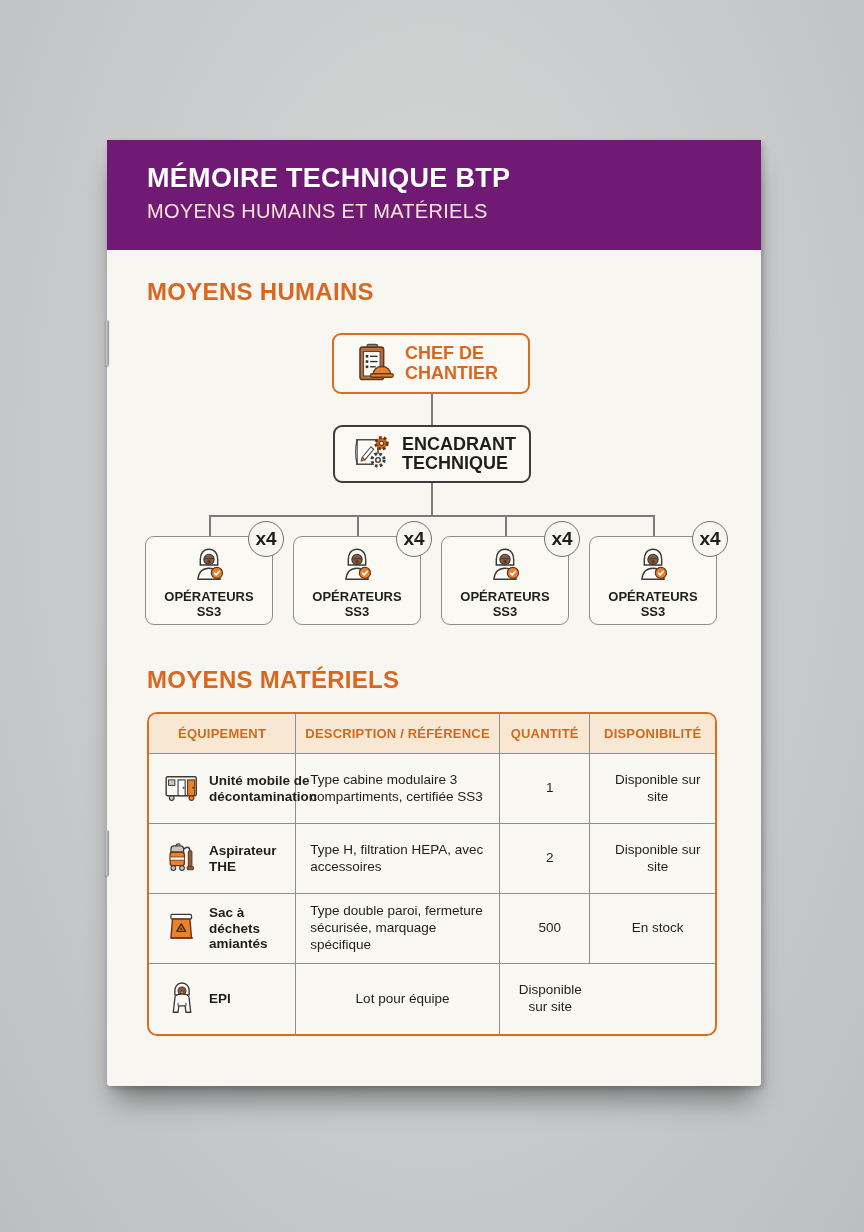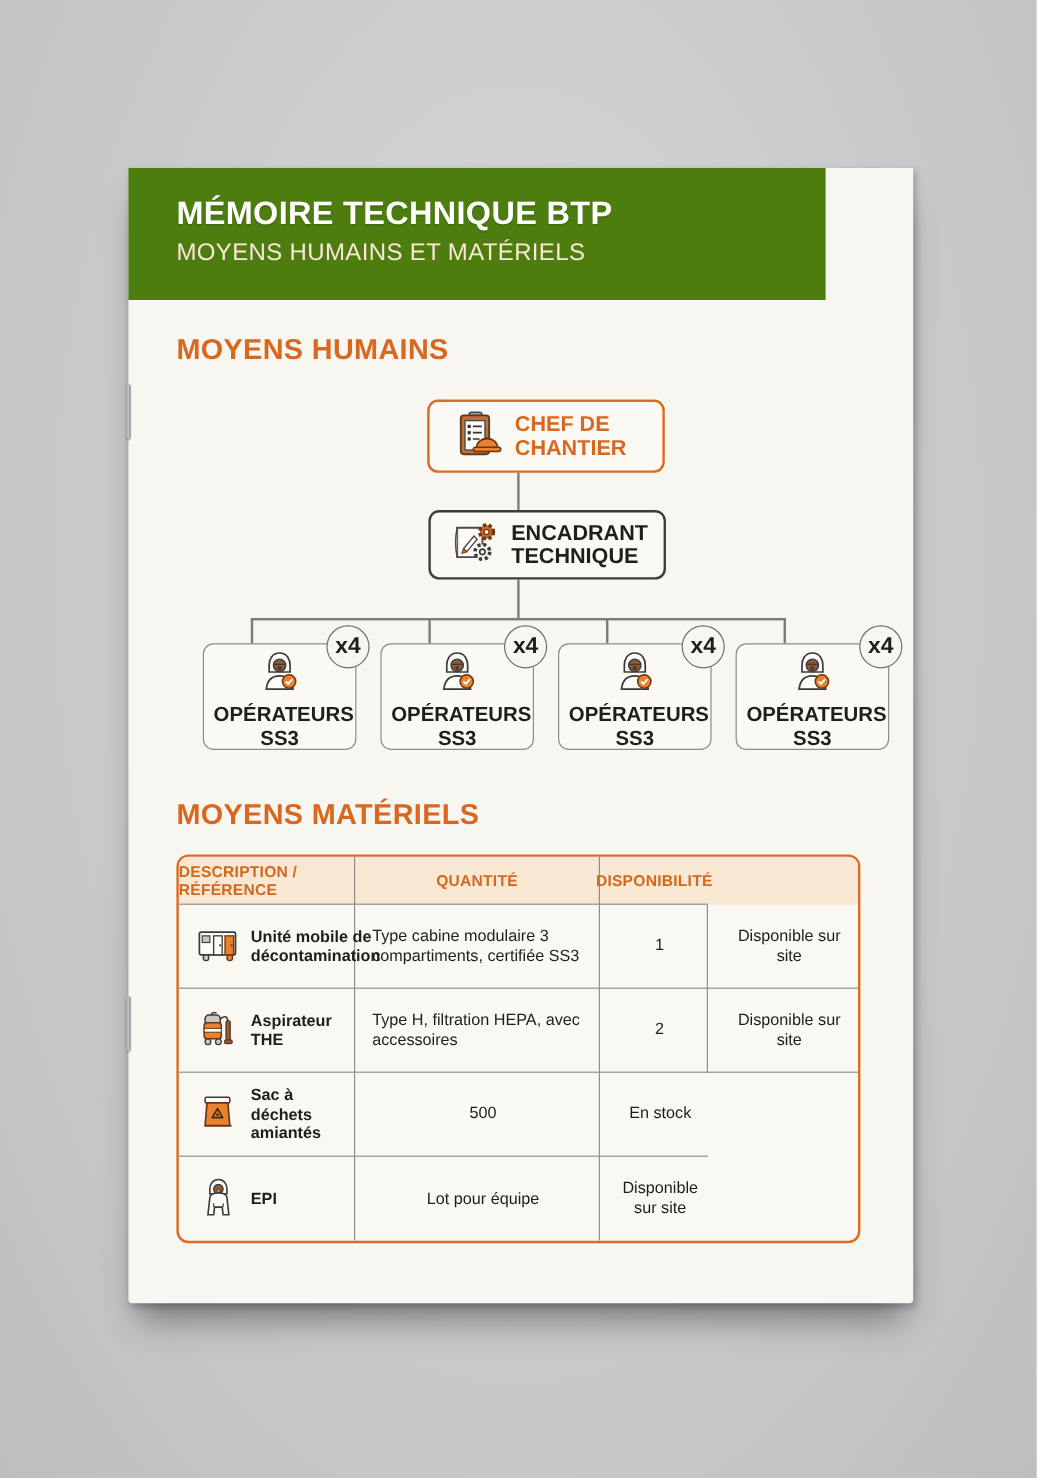--- a/index.html
+++ b/index.html
@@ -6,21 +6,21 @@
   body{font-family:"Liberation Sans","DejaVu Sans",sans-serif;}
   .scene{position:relative;width:864px;height:1232px;overflow:hidden;
     background:radial-gradient(ellipse at 50% 38%, #d8d8d8 0%, #cacbcc 55%, #bdbebf 100%);}
   .page{position:absolute;left:107px;top:140px;width:654px;height:946px;background:#F7F6F1;
     box-shadow:2px 3px 6px rgba(0,0,0,.22), 0 22px 26px -8px rgba(0,0,0,.38);
     border-radius:0 0 3px 3px;}
   .staple{position:absolute;left:-2px;width:4px;height:46px;border-radius:2px;
     background:linear-gradient(90deg,#9a9a9a,#c7c7c7 45%,#8b8b8b);box-shadow:0 1px 1px rgba(0,0,0,.3);}
   .staple.s1{top:180px}.staple.s2{top:690px}
 
-  .page-header{position:absolute;left:0;top:0;width:581px;height:110px;background:#4d7c0f;
+  .page-header{position:absolute;left:0;top:0;width:654px;height:110px;background:#701a75;
     box-sizing:border-box;padding:24px 0 0 40px;}
   .doc-title{color:#ffffff;font-size:27px;font-weight:700;letter-spacing:.3px;line-height:1.1;
     text-shadow:0 1px 1px rgba(0,0,0,.12);}
   .doc-subtitle{color:#FBE7D6;font-size:20px;font-weight:400;letter-spacing:.3px;margin-top:6px;}
 
   .section-heading{position:absolute;left:40px;color:#D9671F;font-size:24px;font-weight:700;letter-spacing:.3px;}
   .sh-humans{top:138px}
   .sh-materials{top:526px}
 
   
@@ -29,27 +29,27 @@
   .hline{position:absolute;height:1.5px;background:#7c7c7c;}
   .ln-chef-enc{left:286px;top:69px;height:31px;}
   .ln-enc-bus{left:286px;top:158px;height:33px;}
   .ln-bus{left:64px;top:190px;width:445px;}
   .ln-drop1{left:64px;top:190px;height:21px;}
   .ln-drop2{left:212px;top:190px;height:21px;}
   .ln-drop3{left:360px;top:190px;height:21px;}
   .ln-drop4{left:508px;top:190px;height:21px;}
 
   .obox{position:absolute;background:#FAF9F4;border-radius:9px;box-sizing:border-box;
-    display:flex;align-items:center;justify-content:center;margin-left:24px;}
+    display:flex;align-items:center;justify-content:center;}
   .box-chef{left:187px;top:8px;width:198px;height:61px;border:2px solid #DC6B22;gap:10px;}
   .box-chef .lbl{color:#D9671F;font-size:18px;font-weight:700;line-height:1.08;width:104px;}
   .box-enc{left:188px;top:100px;width:198px;height:58px;border:2px solid #3d3d3d;gap:10px;}
   .box-enc .lbl{color:#1e1e1c;font-size:18px;font-weight:700;line-height:1.08;width:112px;}
   .box-op{width:128px;height:89px;top:211px;border:1.5px solid #8d8d8d;flex-direction:column;padding-top:5px;}
-  .box-op .lbl{color:#1e1e1c;font-size:17px;font-weight:700;line-height:1.12;text-align:center;margin-top:2px;width:110px;}
+  .box-op .lbl{color:#1e1e1c;font-size:13px;font-weight:700;line-height:1.12;text-align:center;margin-top:2px;width:110px;}
   .op1{left:0}.op2{left:148px}.op3{left:296px}.op4{left:444px}
   .badge{position:absolute;top:-16px;right:-12px;width:34px;height:34px;border-radius:50%;
     background:#F7F6F1;border:1.5px solid #6f6f6f;display:flex;align-items:center;justify-content:center;
     font-size:19px;font-weight:700;color:#1e1e1c;}
 
   
   .mat-table{position:absolute;left:40px;top:572px;width:570px;box-sizing:border-box;
     border:2px solid #DC6B22;border-radius:10px;overflow:hidden;background:#F9F8F3;}
   .trow{display:grid;grid-template-columns:26% 36% 16% 22%;}
   .thead{background:#F8E7D3;}
@@ -188,20 +188,21 @@
           </svg>
         </span>
         <span class="lbl">OPÉRATEURS SS3</span>
       </div>
     </div>
 
     <div class="section-heading sh-materials">MOYENS MATÉRIELS</div>
 
     <div class="mat-table">
       <div class="trow thead">
+        <div class="tcell">ÉQUIPEMENT</div>
         <div class="tcell">DESCRIPTION / RÉFÉRENCE</div>
         <div class="tcell">QUANTITÉ</div>
         <div class="tcell">DISPONIBILITÉ</div>
       </div>
 
       <div class="trow tbody">
         <div class="tcell cell-equip">
           <span class="icon">
             <svg width="38" height="38" viewBox="0 0 48 48">
               <rect x="4" y="11" width="38" height="24" rx="2" fill="#fdfcf8" stroke="#3a3a3a" stroke-width="1.8"></rect>
@@ -249,20 +250,21 @@
             <svg width="38" height="38" viewBox="0 0 48 48">
               <rect x="10" y="8" width="26" height="6" rx="1.5" fill="#fdfcf8" stroke="#3a3a3a" stroke-width="1.6"></rect>
               <path d="M12 14 h22 l2 24 h-26 z" fill="#E8822F" stroke="#6e3511" stroke-width="1.8"></path>
               <path d="M23 20 l5.5 9.5 h-11 z" fill="none" stroke="#3d2a14" stroke-width="1.8" stroke-linejoin="round"></path>
               <path d="M23 24 l2 3.4 h-4 z" fill="#3d2a14"></path>
               <path d="M10 38 h28" stroke="#6e3511" stroke-width="1.6"></path>
             </svg>
           </span>
           <span class="eq-label">Sac à déchets amiantés</span>
         </div>
+        <div class="tcell cell-desc">Type double paroi, fermeture sécurisée, marquage spécifique</div>
         <div class="tcell cell-qty">500</div>
         <div class="tcell cell-avail">En stock</div>
       </div>
 
       <div class="trow tbody last">
         <div class="tcell cell-equip">
           <span class="icon">
             <svg width="38" height="38" viewBox="0 0 48 48">
               <path d="M24 5 c6 0 9 5 9 10 v5 h-18 v-5 c0 -5 3 -10 9 -10 z" fill="#fdfcf8" stroke="#3a3a3a" stroke-width="1.7"></path>
               <circle cx="24" cy="15" r="5" fill="#8a5a3b" stroke="#3a3a3a" stroke-width="1.3"></circle>

